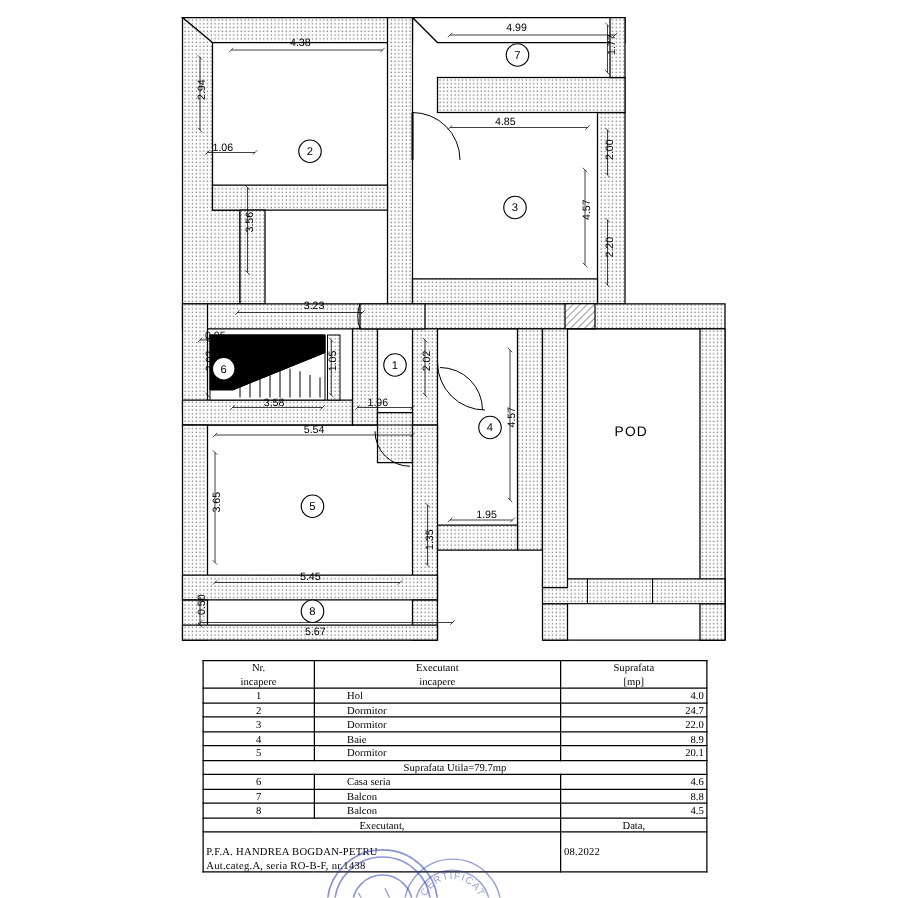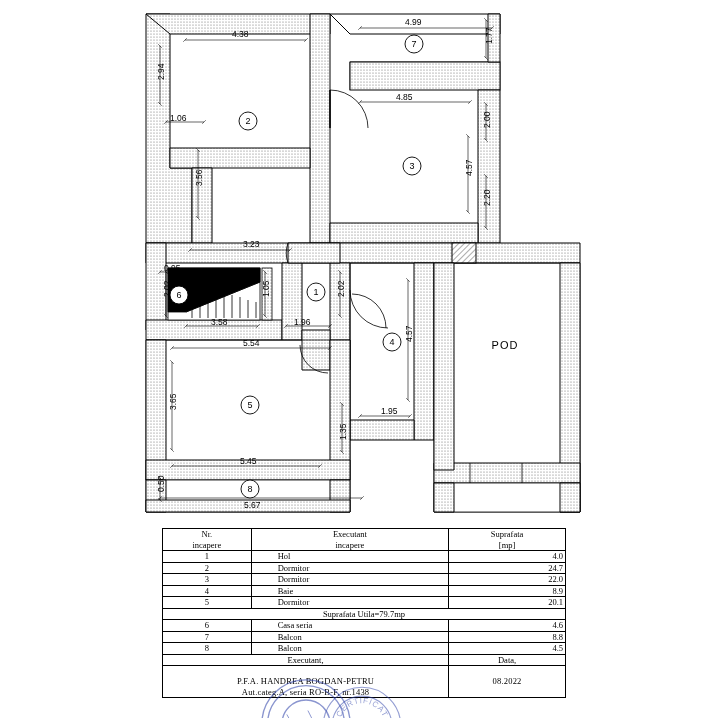--- a/index.html
+++ b/index.html
@@ -56,21 +56,21 @@
     font-weight: normal;
   }
   .c-nr   { width: 88px; text-align: center; }
   .c-den  { width: 196px; }
   .c-sup  { width: 116px; text-align: right; }
   .den-pad { padding-left: 26px !important; }
   .span-row { text-align: center; margin-left: 14px; }
   .hdr td { text-align: center; line-height: 9.5px; padding: 1px 2px; }
   .foot-left { text-align: center; }
   .foot-right { text-align: center; }
-  .exec-cell { height: 40px; vertical-align: top; text-align: center; }
+  .exec-cell { height: 40px; vertical-align: top; }
   .exec-line1 { margin-top: 10px; letter-spacing: .2px; }
   .exec-line2 { letter-spacing: .2px; }
   
   #stamp {
     position: absolute;
     left: 258px; top: 676px;
     width: 96px; height: 96px;
     opacity: .55;
     pointer-events: none;
   }

